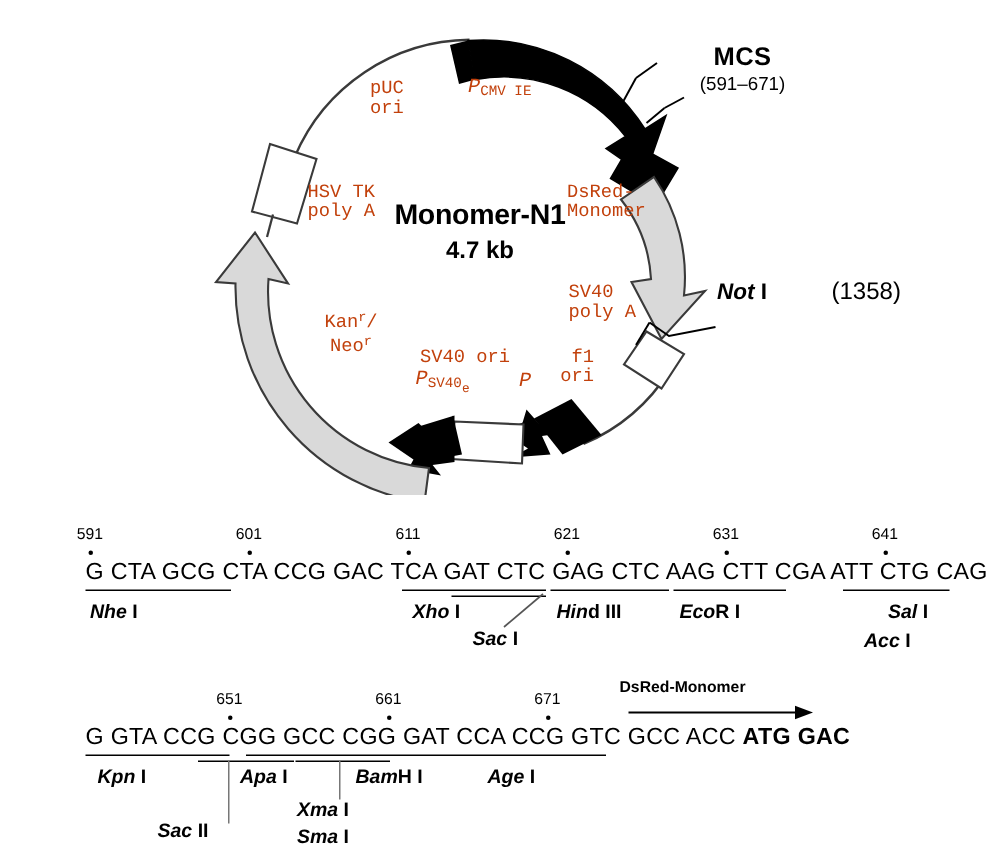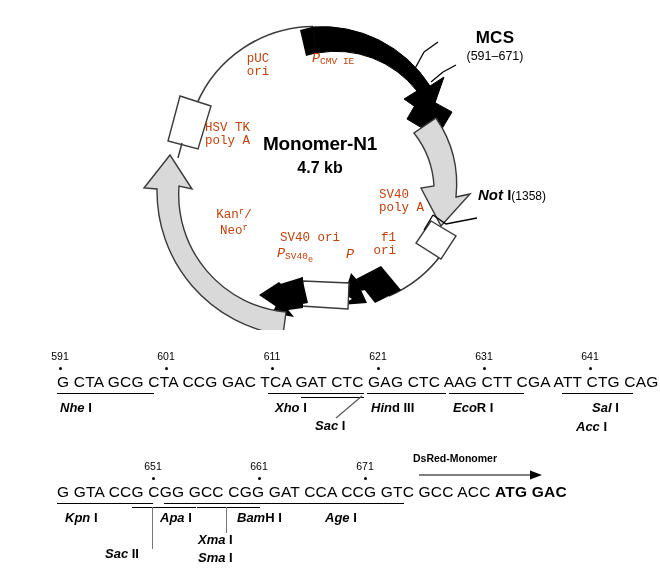--- a/index.html
+++ b/index.html
@@ -19,21 +19,21 @@
   #title-block .t1{font-size:19px;font-weight:bold;line-height:21.5px;letter-spacing:-.2px;}
   #title-block .t2{font-size:16px;font-weight:bold;margin-top:4px;}
 
   #mcs-label{position:absolute;left:440px;top:28px;width:110px;text-align:center;}
   #mcs-label .m1{font-size:17px;font-weight:bold;letter-spacing:.3px;}
   #mcs-label .m2{font-size:12.5px;margin-top:1px;}
 
   #noti-label{position:absolute;left:478px;top:186px;white-space:nowrap;font-size:15px;}
   #noti-label .nm{font-weight:bold;font-style:italic;}
   #noti-label .nr{font-weight:bold;font-style:normal;}
-  #noti-label .np{font-size:12px;font-weight:normal;font-style:normal;}
+  #noti-label .np{font-size:16px;font-weight:normal;font-style:normal;margin-left:43px;}
 
   .sub{font-size:9.5px;vertical-align:-2px;}
   .sup{font-size:9px;vertical-align:4px;}
 
   
   #seq{position:absolute;left:0;top:330px;width:660px;height:238px;}
   .seqline{position:absolute;left:0;top:0;width:660px;}
 
   .ruler{position:absolute;font-size:10.5px;color:#000;text-align:center;width:40px;}
   .tickdot{position:absolute;width:3px;height:3px;border-radius:50%;background:#000;}
@@ -186,20 +186,24 @@
   <div class="maplabel" style="left:360px;top:232px;width:36px;text-align:right;">
     <div>f1</div>
     <div>ori</div>
   </div>
 
   <div class="maplabel" style="left:379px;top:189px;width:52px;text-align:left;">
     <div>SV40</div>
     <div>poly A</div>
   </div>
 
+  <div class="maplabel" style="left:378px;top:122px;width:62px;text-align:left;">
+    <div>DsRed-</div>
+    <div>Monomer</div>
+  </div>
 
   <div id="mcs-label">
     <div class="m1">MCS</div>
     <div class="m2">(591–671)</div>
   </div>
 
   <div id="noti-label">
     <span class="nm">Not</span><span class="nr"> I</span><span class="np">(1358)</span>
   </div>
 </div>

